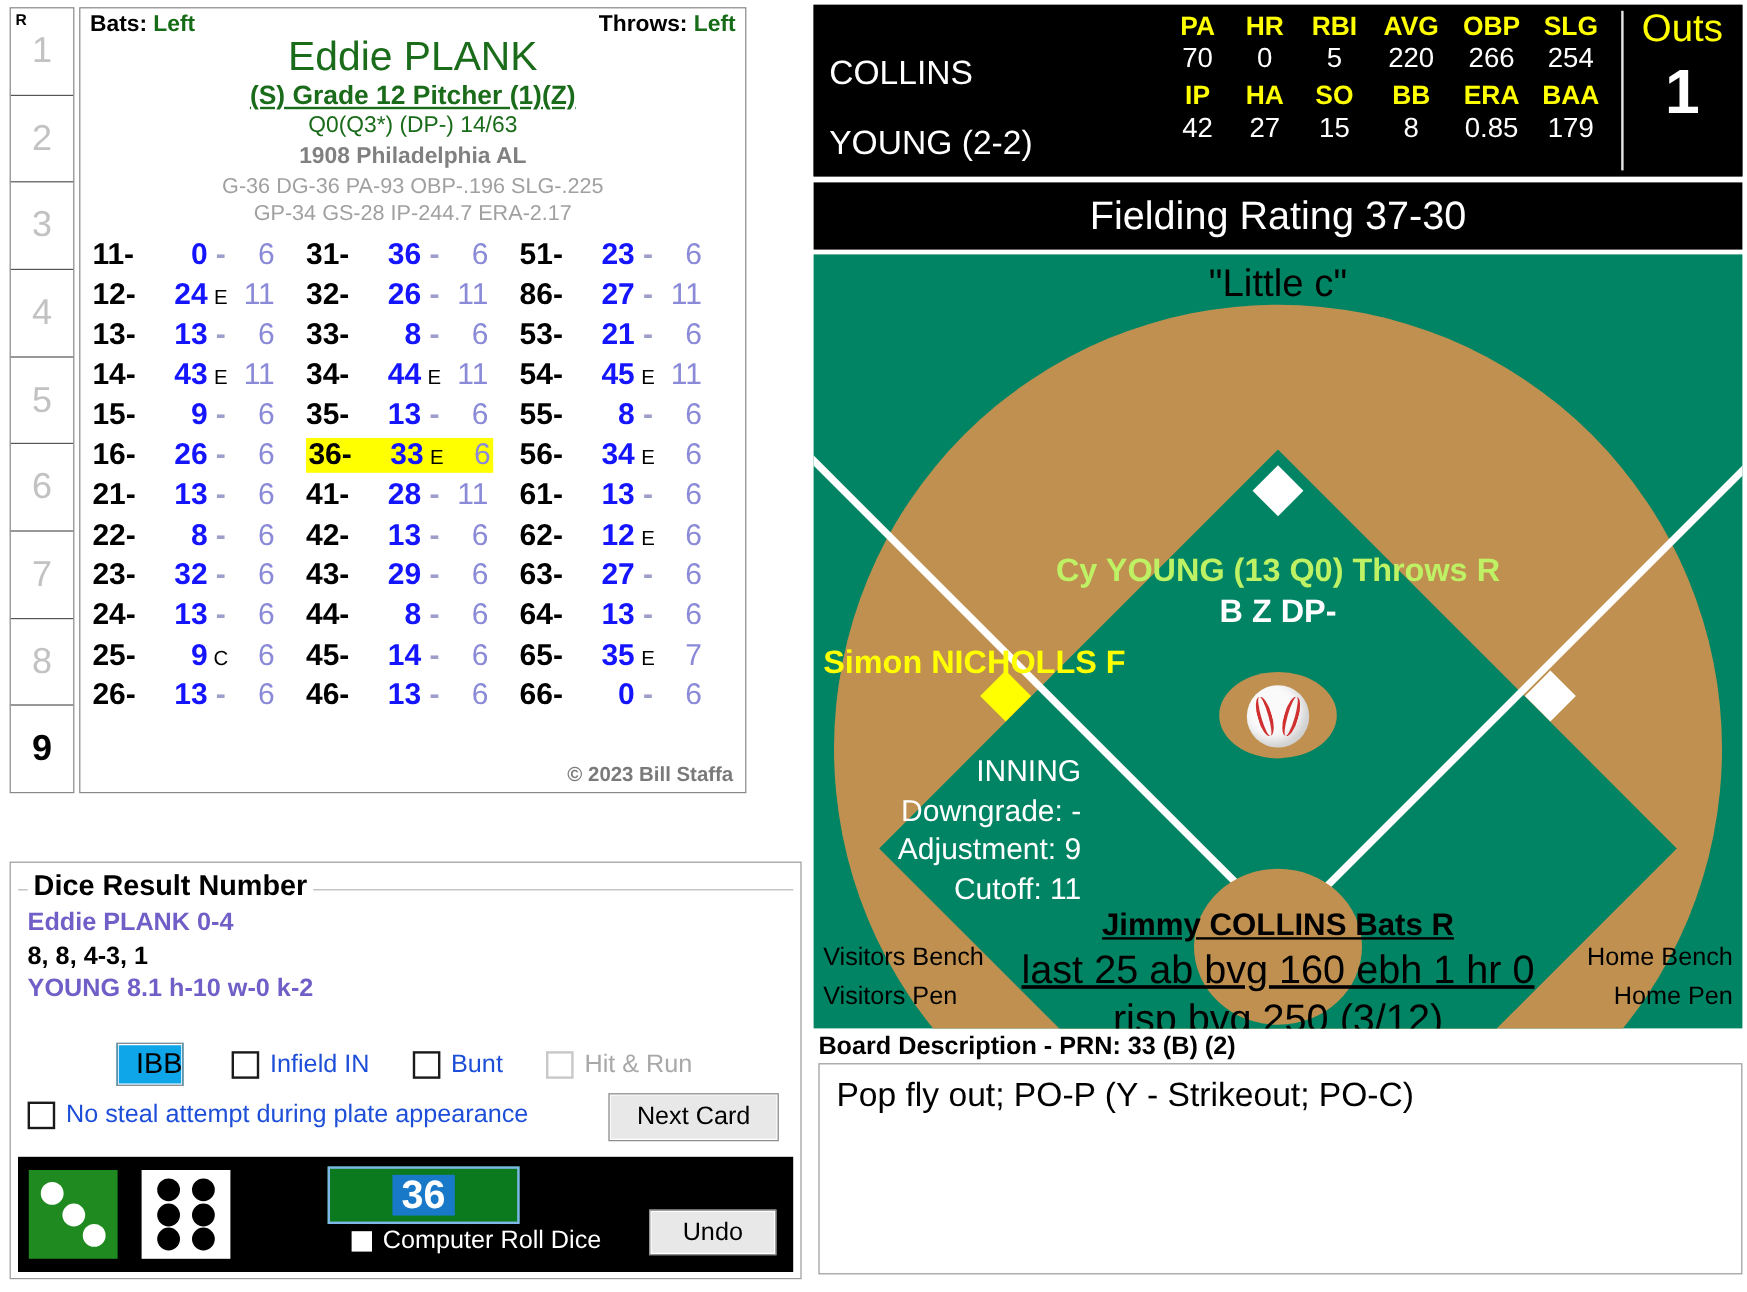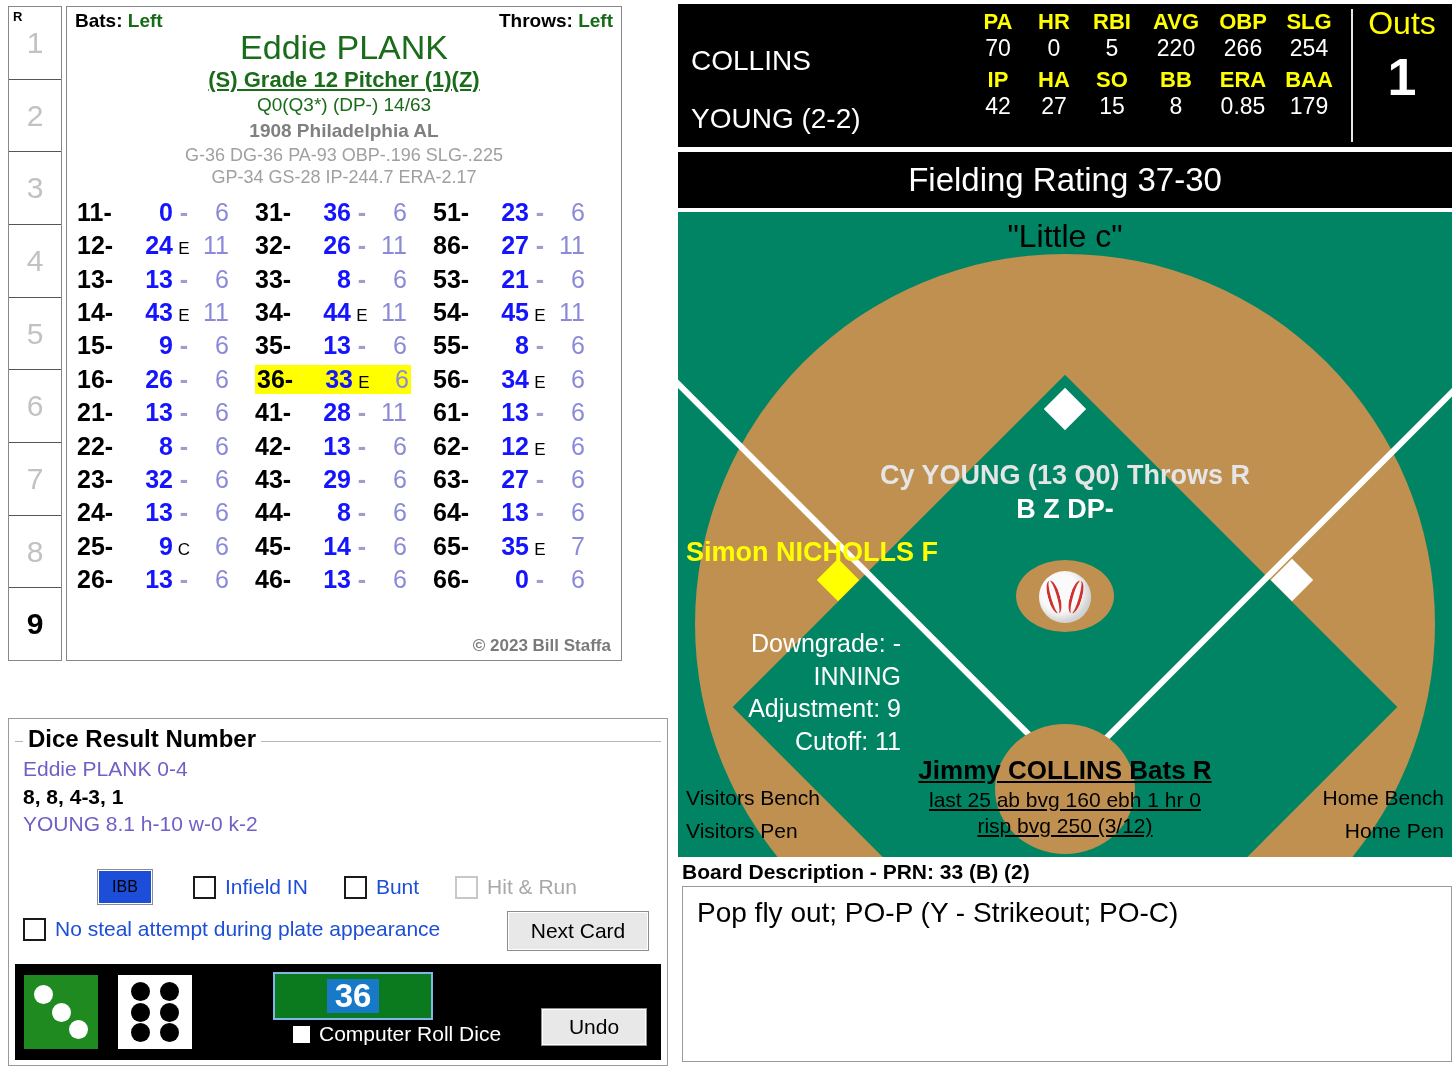--- a/index.html
+++ b/index.html
@@ -33,27 +33,27 @@
   .m{color:#000;font-size:17px;width:22px;text-align:center;display:inline-block;}
   .m.dash{color:#9e9ecb;font-size:25px;font-weight:bold;}
   .r{color:#8a8ad8;width:34px;text-align:right;display:inline-block;font-weight:normal;}
   .copy{position:absolute;right:10px;bottom:4px;font-size:17px;color:#7a7a7a;font-weight:bold;}
 
   
   .dice-panel{position:absolute;left:8px;top:718px;width:660px;height:348px;border:1px solid #9a9a9a;background:#fff;box-sizing:border-box;}
   .dp-title{position:absolute;left:14px;top:6px;font-size:24px;font-weight:bold;color:#000;background:#fff;padding:0 5px;z-index:2;}
   .dp-line{position:absolute;left:6px;right:6px;top:22px;height:1px;background:#b6b6b6;}
   .dp-left{position:absolute;left:14px;top:36px;font-size:21px;line-height:1.32;}
-  .dp-purple{color:#6f5fc7;font-weight:normal;}
+  .dp-purple{color:#6f5fc7;font-weight:bold;}
   .dp-black{color:#000;font-weight:bold;}
   .dp-right{position:absolute;right:18px;top:28px;text-align:right;font-size:20px;line-height:1.62;color:#000;}
 
   .ctrl-row1{position:absolute;left:0;top:150px;width:100%;display:flex;align-items:center;}
-  .ibb-btn{margin-left:88px;width:54px;height:34px;border:1px solid #8c8c8c;background:#1d4ed8;
-           display:flex;align-items:center;justify-content:center;font-size:16px;color:#000;box-shadow:inset 0 0 0 1px #fff;}
+  .ibb-btn{margin-left:88px;width:54px;height:34px;border:1px solid #8c8c8c;background:#0ea5e9;
+           display:flex;align-items:center;justify-content:flex-end;font-size:24px;color:#000;box-shadow:inset 0 0 0 1px #fff;}
   .cb{display:flex;align-items:center;font-size:21px;color:#1d4ed8;}
   .cbox{width:19px;height:19px;border:2px solid #1a1a1a;background:#fff;display:inline-block;margin-right:9px;}
   .cbox.dim{border-color:#c8c8c8;}
   .cb.dim{color:#a8a8a8;}
   .ctrl-row2{position:absolute;left:0;top:198px;width:100%;display:flex;align-items:center;}
   .next-card{position:absolute;right:18px;top:192px;width:140px;height:38px;border:1px solid #8c8c8c;background:#e8e8e8;
              display:flex;align-items:center;justify-content:center;font-size:21px;color:#000;box-shadow:inset 0 0 0 1px #fff;}
 
   .dice-bar{position:absolute;left:6px;right:6px;bottom:5px;height:96px;background:#000;}
   .die{position:absolute;top:11px;width:74px;height:74px;}
@@ -106,27 +106,27 @@
   .foul{position:absolute;background:#fff;height:6px;transform-origin:0 0;}
   .foul.l{left:390px;top:566px;width:560px;transform:rotate(-135deg);}
   .foul.r{left:384px;top:566px;width:560px;transform:rotate(-45deg);}
   .base{position:absolute;width:30px;height:30px;transform:rotate(45deg);}
   .base.second{left:50%;margin-left:-15px;top:182px;background:#fff;}
   .base.third{left:145px;top:353px;background:#ffff00;}
   .base.first{right:145px;top:353px;background:#fff;}
 
   .f-title{position:absolute;left:0;width:100%;text-align:center;color:#000;font-size:32px;top:6px;}
   .f-sub{position:absolute;left:0;width:100%;text-align:center;color:#000;font-size:23px;top:50px;}
-  .f-pitcher{position:absolute;left:0;width:100%;text-align:center;color:#e5e5e5;font-size:27px;font-weight:bold;top:248px;}
+  .f-pitcher{position:absolute;left:0;width:100%;text-align:center;color:#bef264;font-size:27px;font-weight:bold;top:248px;}
   .f-pitcher2{position:absolute;left:0;width:100%;text-align:center;color:#fff;font-size:27px;font-weight:bold;top:282px;}
   .f-runner{position:absolute;left:8px;top:325px;color:#ffff00;font-size:27px;font-weight:bold;}
   .f-inning{position:absolute;left:8px;top:415px;width:215px;text-align:right;color:#fff;font-size:25px;line-height:1.3;}
   .f-batter{position:absolute;left:0;width:100%;text-align:center;top:542px;color:#000;text-decoration:underline;}
   .f-batter .b1{font-size:26px;font-weight:bold;line-height:1.25;}
-  .f-batter .b2{font-size:21px;line-height:1.25;}
+  .f-batter .b2{font-size:33px;line-height:1.25;}
   .f-vb{position:absolute;left:8px;top:570px;color:#000;font-size:21px;line-height:1.55;}
   .f-hb{position:absolute;right:8px;top:570px;color:#000;font-size:21px;line-height:1.55;text-align:right;}
 
   
   .bd-title{position:absolute;left:682px;top:860px;font-size:21px;font-weight:bold;color:#000;}
   .bd-box{position:absolute;left:682px;top:886px;width:770px;height:176px;border:1px solid #9a9a9a;background:#fff;box-sizing:border-box;}
   .bd-text{padding:10px 14px;font-size:28px;color:#000;}
 </style>
 </head>
 <body>
@@ -376,22 +376,22 @@
     <div class="homeplate-dirt"></div>
     <div class="base second"></div>
     <div class="base third"></div>
     <div class="base first"></div>
 
     <div class="f-title">"Little c"</div>
     <div class="f-pitcher">Cy YOUNG (13 Q0) Throws R</div>
     <div class="f-pitcher2">B Z DP-</div>
     <div class="f-runner">Simon NICHOLLS F</div>
     <div class="f-inning">
+      <div>INNING</div>
       <div>Downgrade: -</div>
-      <div>INNING</div>
       <div>Adjustment: 9</div>
       <div>Cutoff: 11</div>
     </div>
     <div class="f-batter">
       <div class="b1">Jimmy COLLINS Bats R</div>
       <div class="b2">last 25 ab bvg 160 ebh 1 hr 0</div>
       <div class="b2">risp bvg 250 (3/12)</div>
     </div>
     <div class="f-vb">
       <div>Visitors Bench</div>

